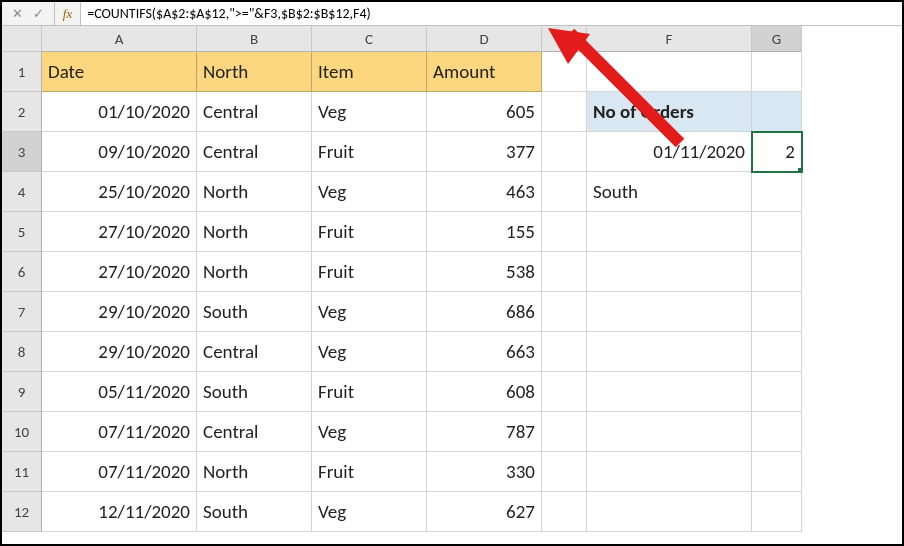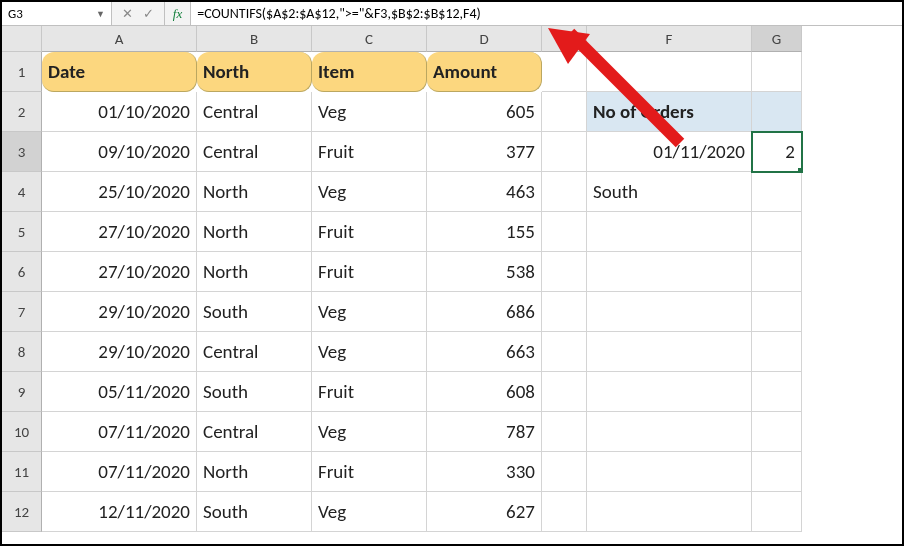--- a/index.html
+++ b/index.html
@@ -41,21 +41,21 @@
   padding: 0 10px;
   border-right: 1px solid #c0c0c0;
   height: 100%;
   color: #888;
 }
 .fx-controls span { font-size: 13px; }
 .fx-label {
   padding: 0 8px;
   font-style: italic;
   font-family: 'Times New Roman', serif;
-  color: #15803d;
+  color: #a16207;
   border-right: 1px solid #c0c0c0;
   height: 100%;
   display: flex;
   align-items: center;
 }
 .formula-input {
   flex: 1;
   height: 100%;
   border: none;
   outline: none;
@@ -88,24 +88,23 @@
   display: flex;
   align-items: center;
   padding: 0 6px;
   font-size: 19px;
   color: #222;
   overflow: hidden;
   white-space: nowrap;
 }
 .header-cell {
   background: #fcd77f;
-  font-weight: bold;
+  font-weight: normal;
   border-right: 1px solid #bba760;
   border-bottom: 1px solid #bba760;
-  border-radius: 12px;
 }
 .r { justify-content: flex-end; }
 .bold { font-weight: bold; }
 .highlight-cell { background: #d9e7f2; }
 .active-cell {
   outline: 2px solid #217346;
   outline-offset: -1px;
   z-index: 5;
   position: relative;
 }
@@ -123,24 +122,20 @@
   top: 26px;
   left: 538px;
   z-index: 50;
   pointer-events: none;
 }
 </style>
 </head>
 <body>
 
 <div class="formula-bar">
-  <div class="name-box">
-    <span>G3</span>
-    <span class="dd">▼</span>
-  </div>
   <div class="fx-controls">
     <span>✕</span>
     <span>✓</span>
   </div>
   <div class="fx-label">fx</div>
   <input class="formula-input" value="=COUNTIFS($A$2:$A$12,&quot;&gt;=&quot;&amp;F3,$B$2:$B$12,F4)" style="">
 </div>
 
 <div class="sheet">
   <div class="corner"></div>

